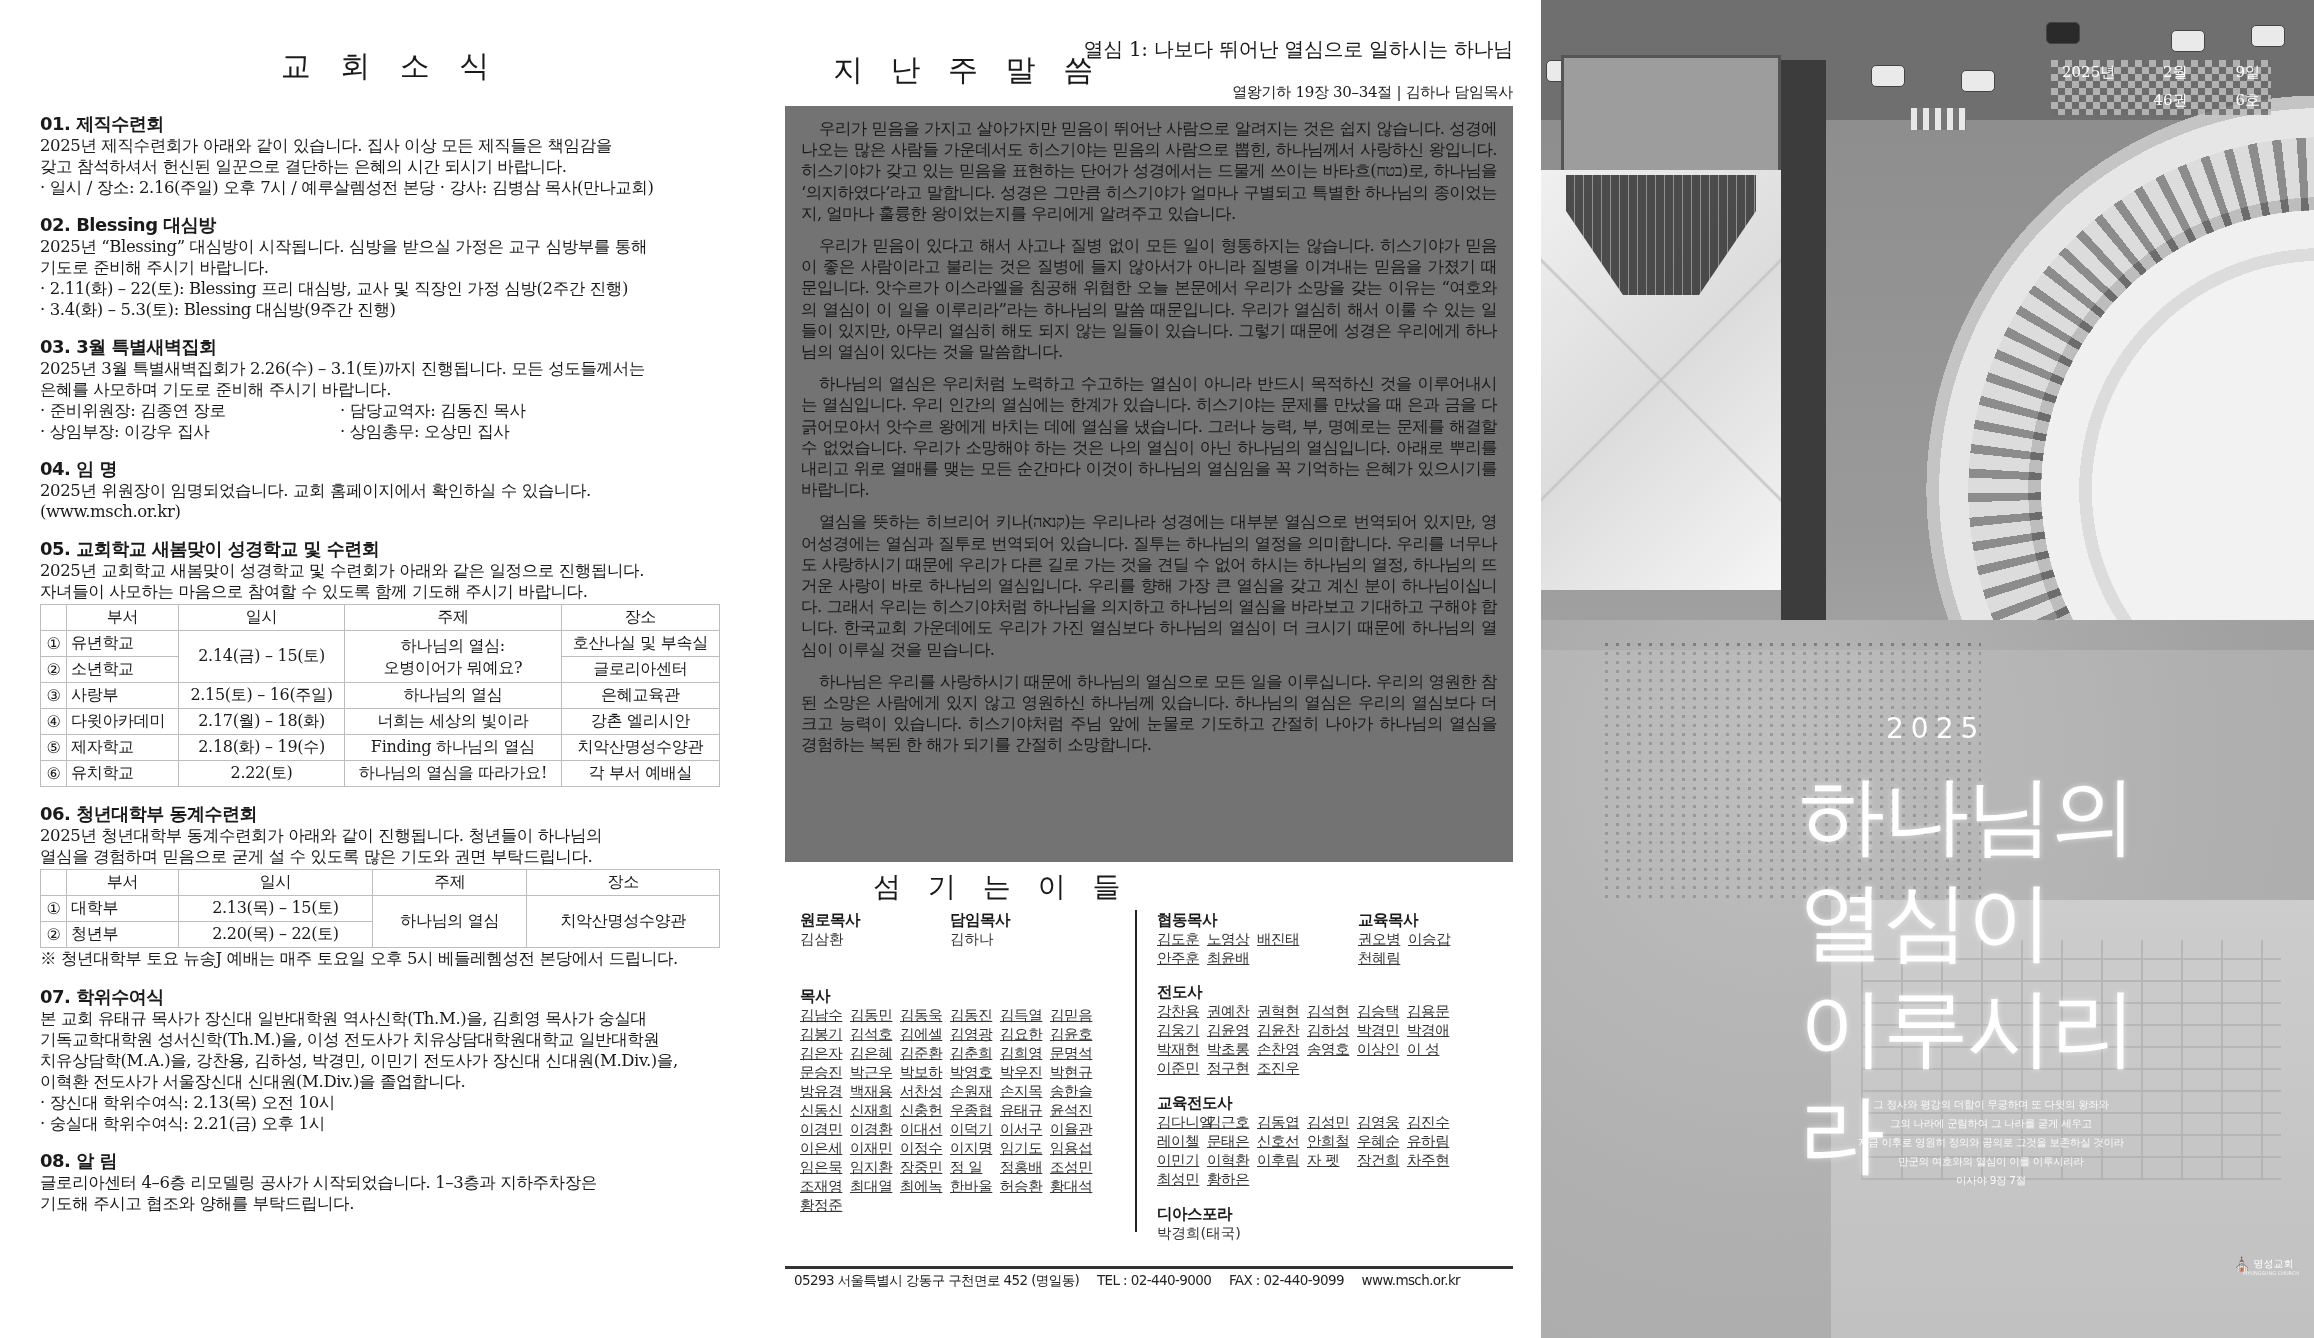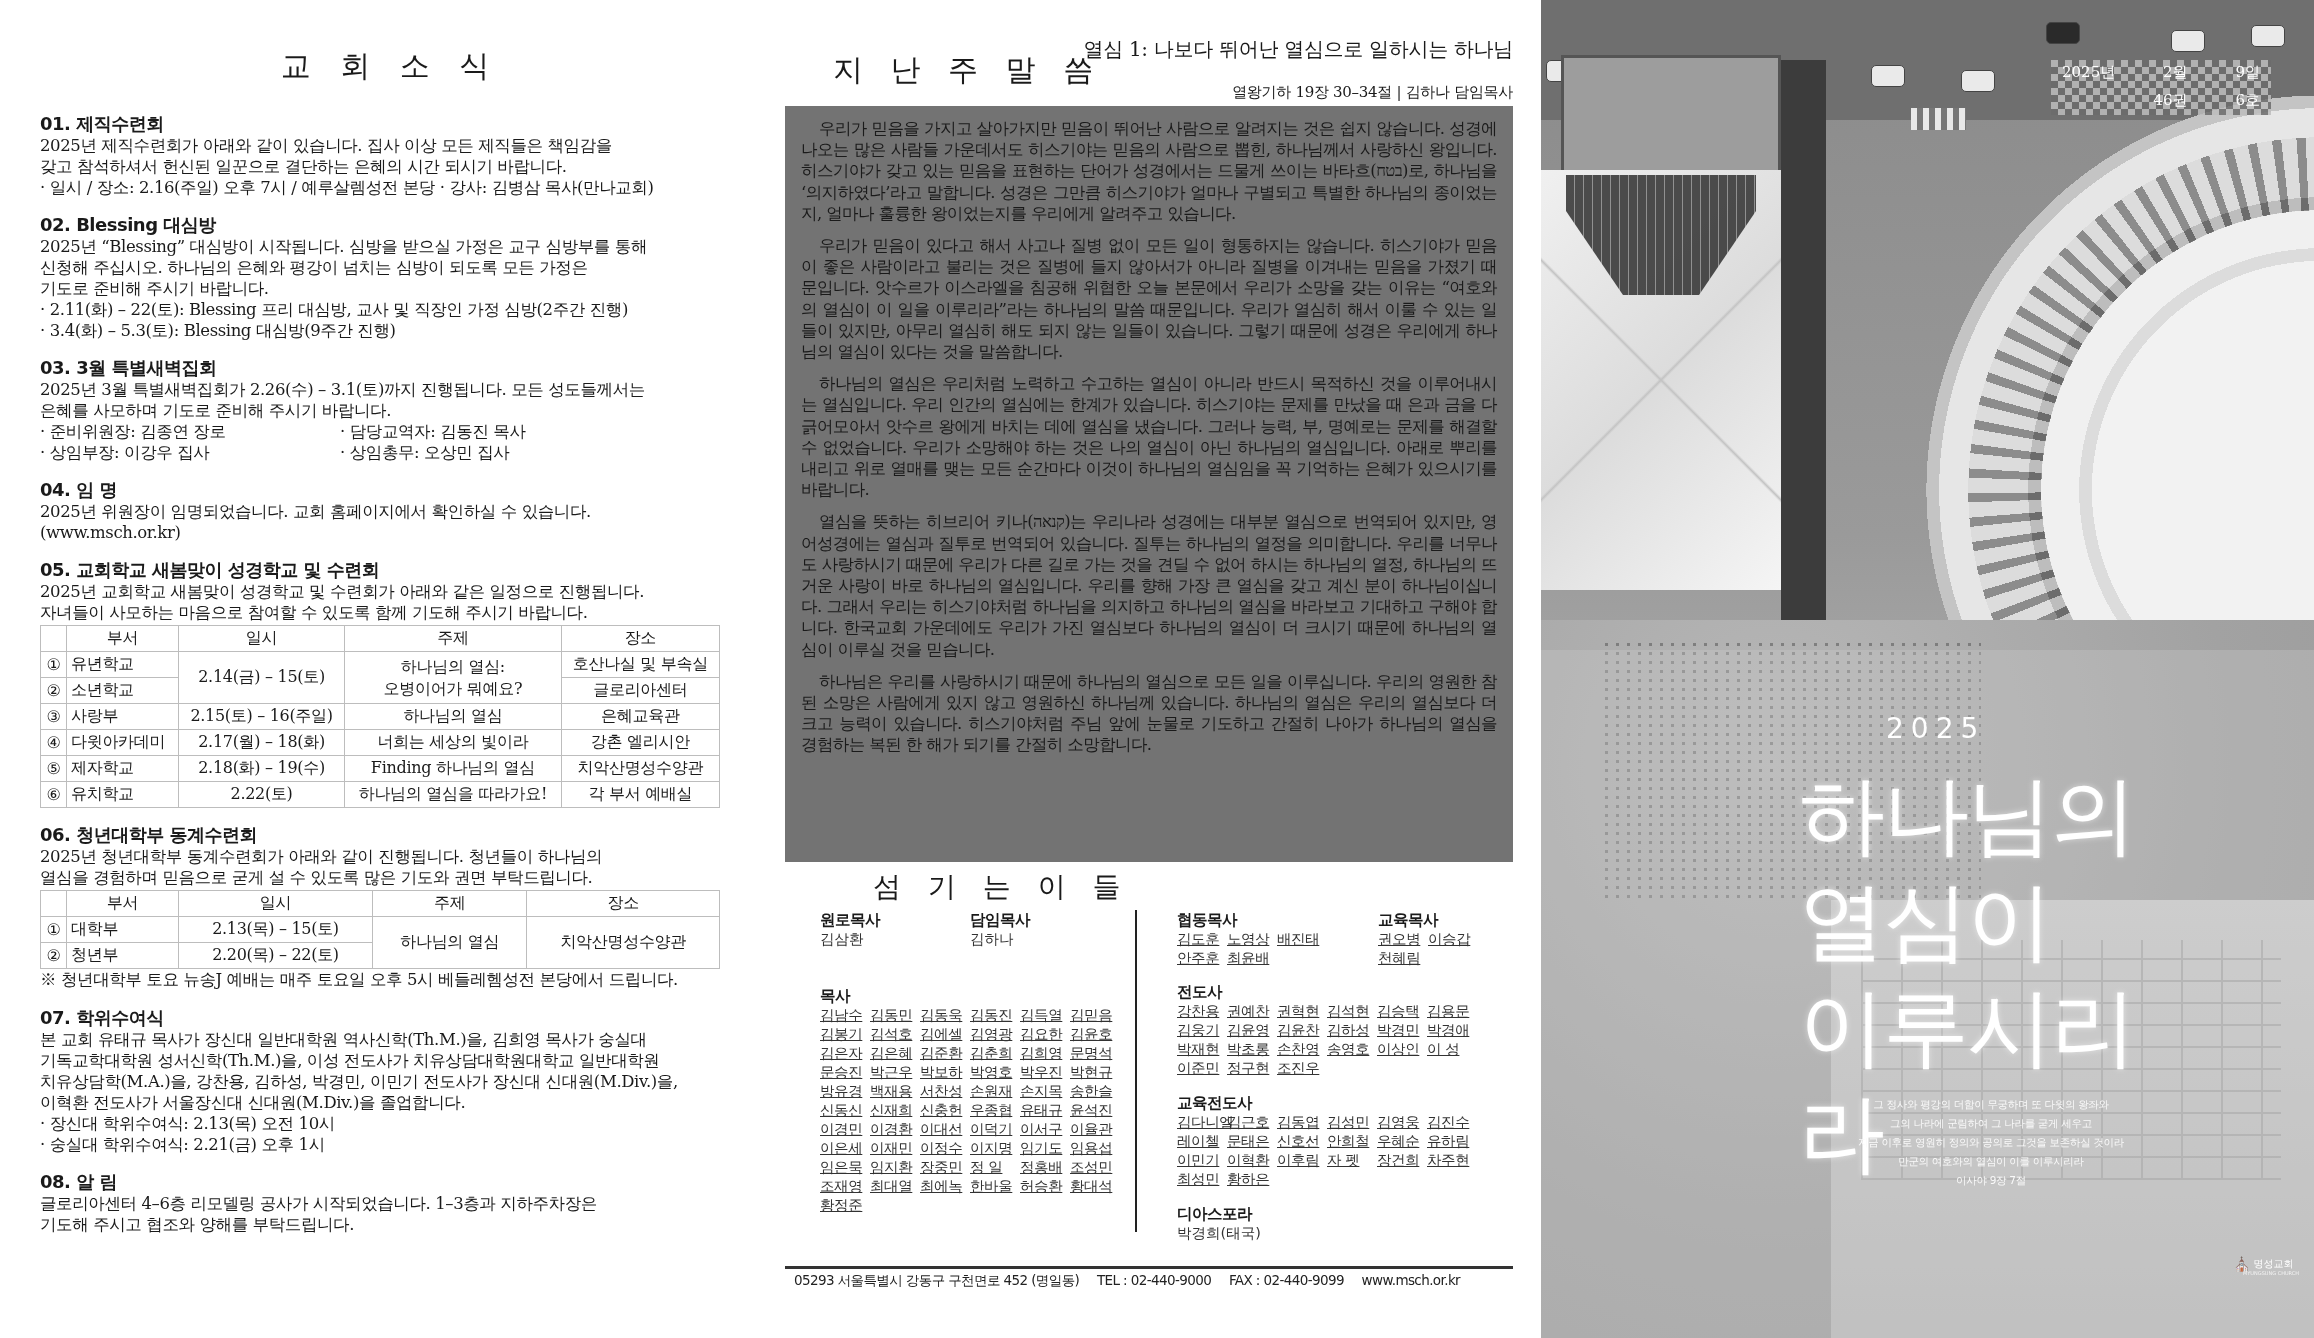--- a/index.html
+++ b/index.html
@@ -24,21 +24,21 @@
   .sermon-head { position: absolute; left: 0; top: 36px; width: 728px; height: 70px; }
   .sermon-head .section-title { position: absolute; left: 48px; top: 14px; font-size: 30px; letter-spacing: 9px; }
   .sermon-head .sermon-title { position: absolute; right: 0; top: 0; font-size: 20px; letter-spacing: -0.3px; }
   .sermon-head .sermon-ref { position: absolute; right: 0; top: 47px; font-size: 15px; letter-spacing: -0.3px; }
   .sermon-box { position: absolute; left: 0; top: 106px; width: 728px; height: 756px; background: #737373; padding: 12px 16px 0 16px; }
   .sermon-box p { font-size: 16.5px; line-height: 21.2px; letter-spacing: -0.6px; text-indent: 18px; text-align: justify; margin-bottom: 11px; }
 
   .staff-title { position: absolute; left: 88px; top: 868px; font-size: 28px; letter-spacing: 9px; }
   .staff { position: absolute; left: 0; top: 910px; width: 728px; height: 350px; font-family: "DejaVu Sans", "Liberation Sans", sans-serif; }
   .staff .divider-v { position: absolute; left: 350px; top: 0; width: 1.5px; height: 322px; background: #222; }
-  .staff .grp { position: absolute; margin-left: 20px; }
+  .staff .grp { position: absolute; }
   .staff .grp h4 { font-size: 15.5px; font-weight: bold; letter-spacing: -0.5px; line-height: 20px; }
   .staff .grp .names { font-size: 14.5px; line-height: 19px; letter-spacing: -0.4px; display: grid; grid-template-columns: repeat(6, 50px); color: #333; text-decoration: underline; }
   .staff .grp .names span { white-space: nowrap; }
   .staff .grp .single { font-size: 14.5px; line-height: 19px; color: #333; }
 
   .footer-rule { position: absolute; left: 0; top: 1266px; width: 728px; height: 3px; background: #333; }
   .footer { position: absolute; left: 9px; top: 1272px; font-family: "DejaVu Sans", "Liberation Sans", sans-serif; font-size: 13.5px; letter-spacing: -0.6px; white-space: nowrap; color: #222; }
   .footer span { margin-right: 14px; }
 
   
@@ -97,21 +97,20 @@
   <div class="news-item">
     <h3>01. 제직수련회</h3>
     <div class="line">2025년 제직수련회가 아래와 같이 있습니다. 집사 이상 모든 제직들은 책임감을</div>
     <div class="line">갖고 참석하셔서 헌신된 일꾼으로 결단하는 은혜의 시간 되시기 바랍니다.</div>
     <div class="line">· 일시 / 장소: 2.16(주일) 오후 7시 / 예루살렘성전 본당    · 강사: 김병삼 목사(만나교회)</div>
   </div>
 
   <div class="news-item">
     <h3>02. Blessing 대심방</h3>
     <div class="line">2025년 “Blessing” 대심방이 시작됩니다. 심방을 받으실 가정은 교구 심방부를 통해</div>
-    <div class="line">신청해 주십시오. 하나님의 은혜와 평강이 넘치는 심방이 되도록 모든 가정은</div>
     <div class="line">기도로 준비해 주시기 바랍니다.</div>
     <div class="line">· 2.11(화) – 22(토): Blessing 프리 대심방, 교사 및 직장인 가정 심방(2주간 진행)</div>
     <div class="line">· 3.4(화) – 5.3(토): Blessing 대심방(9주간 진행)</div>
   </div>
 
   <div class="news-item">
     <h3>03. 3월 특별새벽집회</h3>
     <div class="line">2025년 3월 특별새벽집회가 2.26(수) – 3.1(토)까지 진행됩니다. 모든 성도들께서는</div>
     <div class="line">은혜를 사모하며 기도로 준비해 주시기 바랍니다.</div>
     <div class="bullets2">

